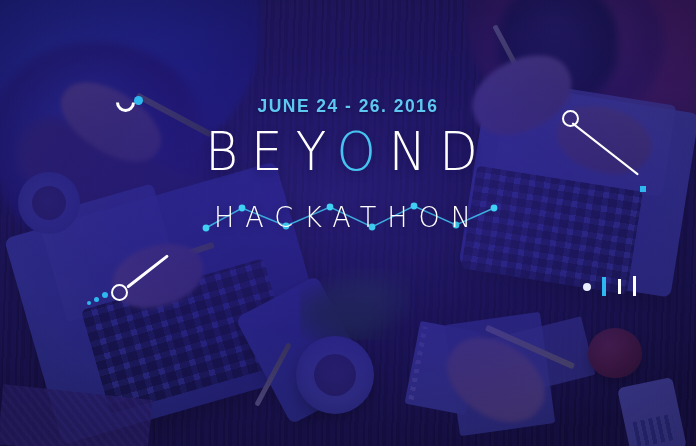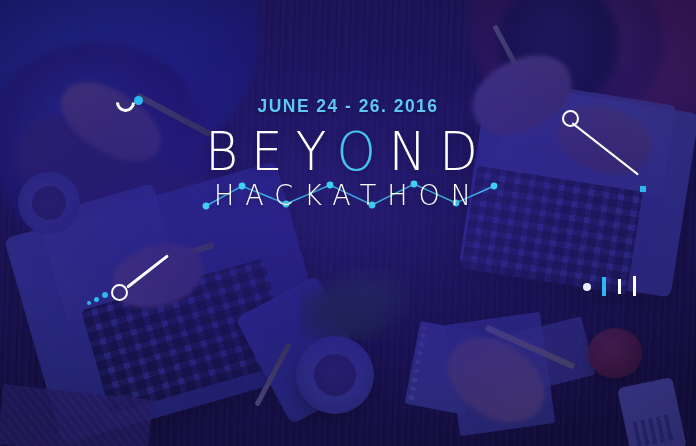--- a/index.html
+++ b/index.html
@@ -249,21 +249,21 @@
     text-align:center;white-space:nowrap;
     font-family:"DejaVu Sans","Liberation Sans",sans-serif;
     font-weight:300;font-size:50px;line-height:56px;
     letter-spacing:13px;color:#ffffff;
     text-shadow:0 2px 8px rgba(12,8,48,.45);
     transform:scaleY(1.08);
   }
   .beyond .hi{color:#46c3f0;}
 
   .hack-wrap{
-    position:absolute;left:0;right:0;top:178px;height:34px;
+    position:absolute;left:0;right:0;top:200px;height:34px;
   }
   .net{position:absolute;left:0;top:0;width:696px;height:34px;}
   .hack{
     position:absolute;left:0;right:0;top:0;
     text-align:center;white-space:nowrap;
     font-family:"DejaVu Sans","Liberation Sans",sans-serif;
     font-weight:300;font-size:27px;line-height:34px;
     letter-spacing:11px;color:#ffffff;
     text-shadow:0 2px 7px rgba(12,8,48,.5);
     transform:scaleY(1.06);

